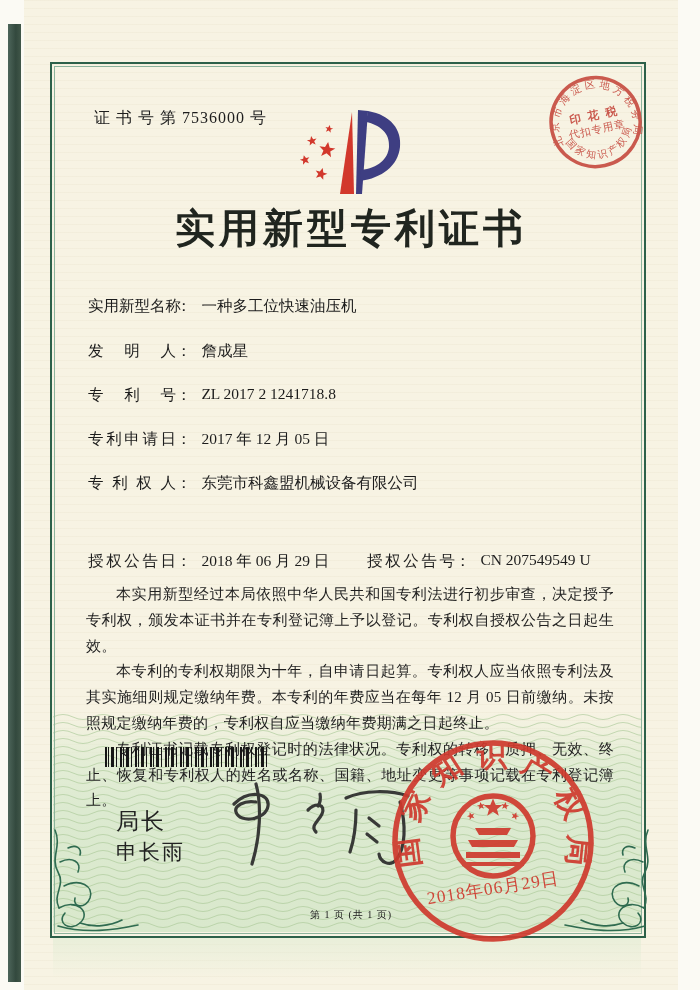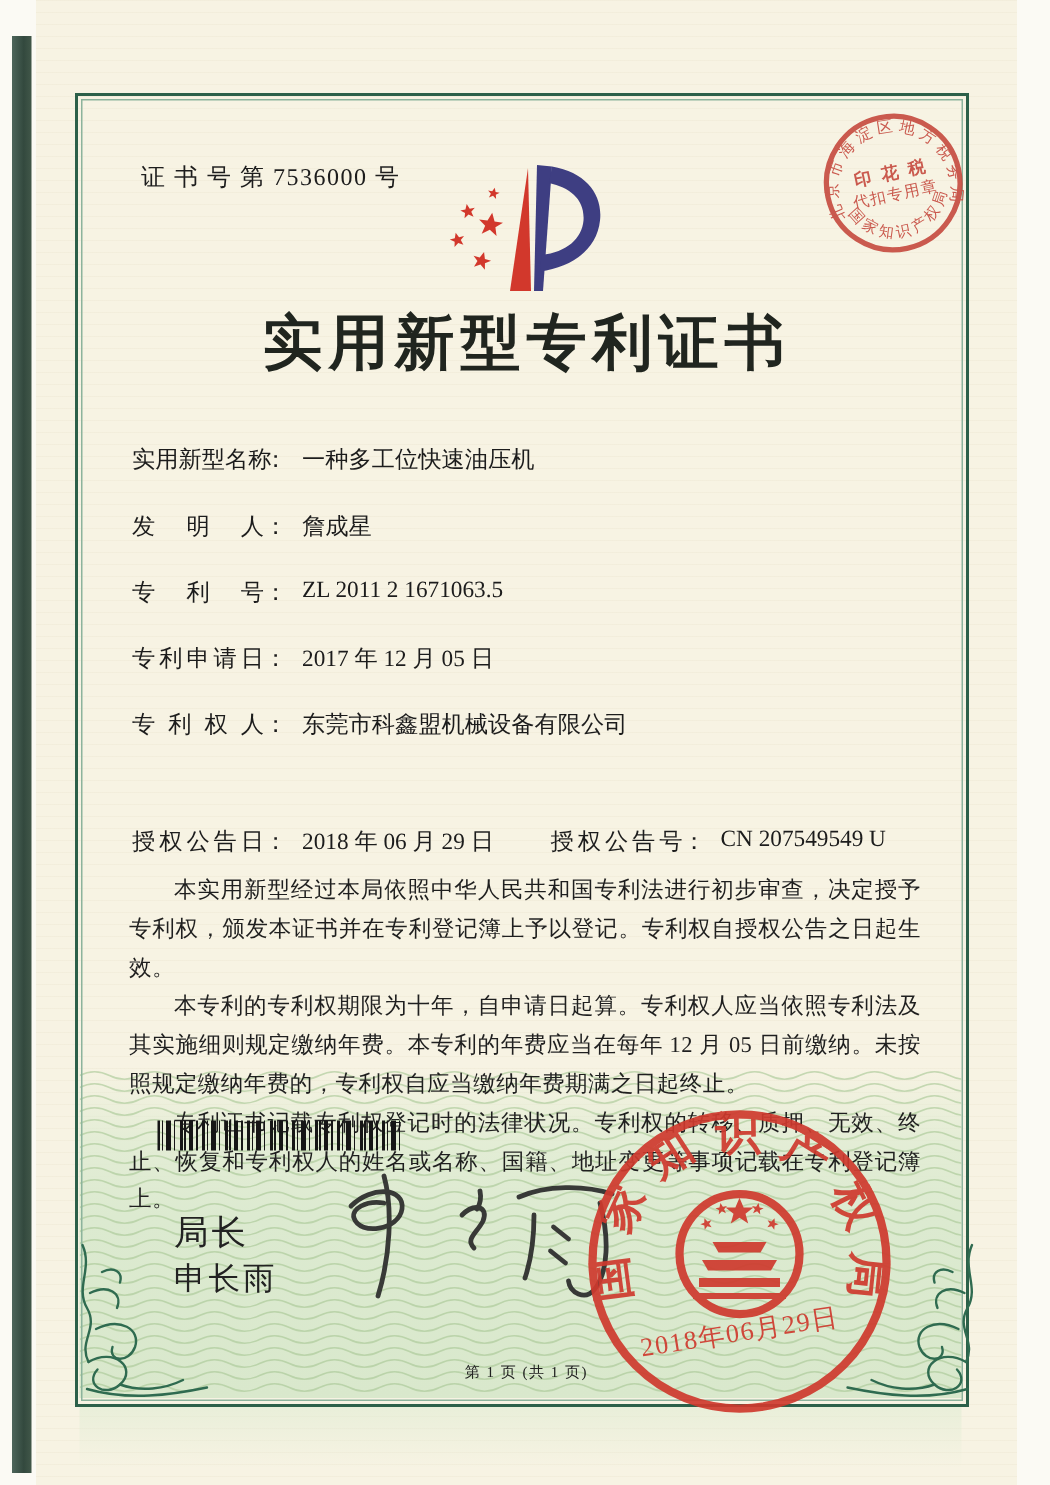--- a/index.html
+++ b/index.html
@@ -143,21 +143,21 @@
   <div class="row" style="top:296px">
     <span class="lbl">实用新型名称</span><span class="colon">：</span>
     <span class="val">一种多工位快速油压机</span>
   </div>
   <div class="row" style="top:341px">
     <span class="lbl">发明人</span><span class="colon">：</span>
     <span class="val">詹成星</span>
   </div>
   <div class="row" style="top:385px">
     <span class="lbl">专利号</span><span class="colon">：</span>
-    <span class="val">ZL 2011 2 1671063.5</span>
+    <span class="val">ZL 2017 2 1241718.8</span>
   </div>
   <div class="row" style="top:429px">
     <span class="lbl">专利申请日</span><span class="colon">：</span>
     <span class="val">2017 年 12 月 05 日</span>
   </div>
   <div class="row" style="top:473px">
     <span class="lbl">专利权人</span><span class="colon">：</span>
     <span class="val">东莞市科鑫盟机械设备有限公司</span>
   </div>
   <div class="row" style="top:551px">

